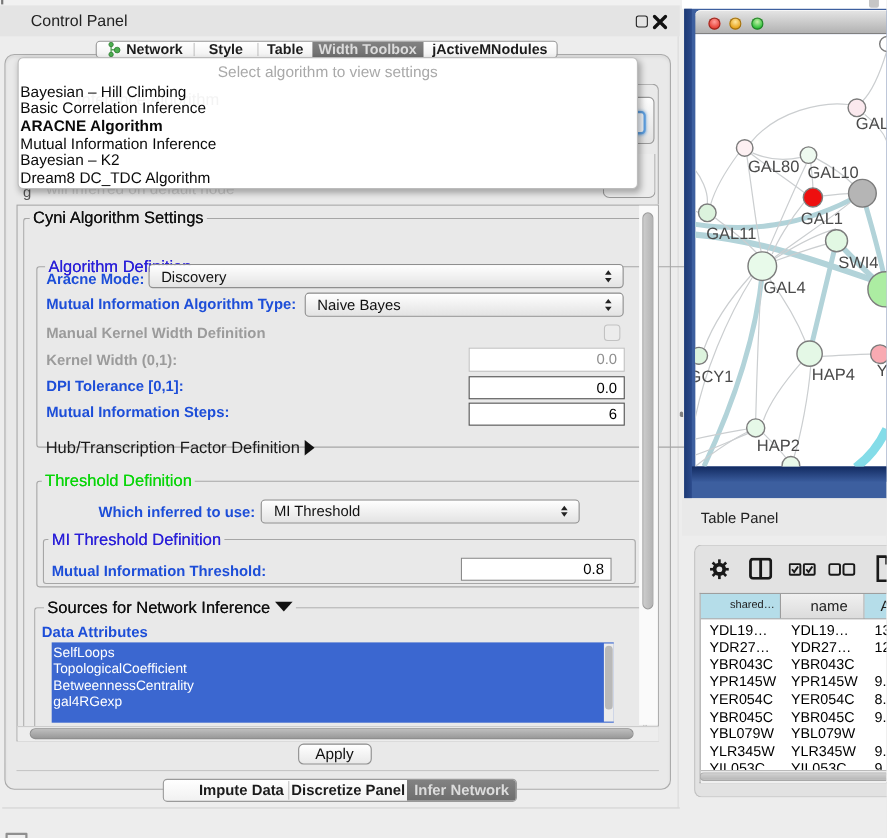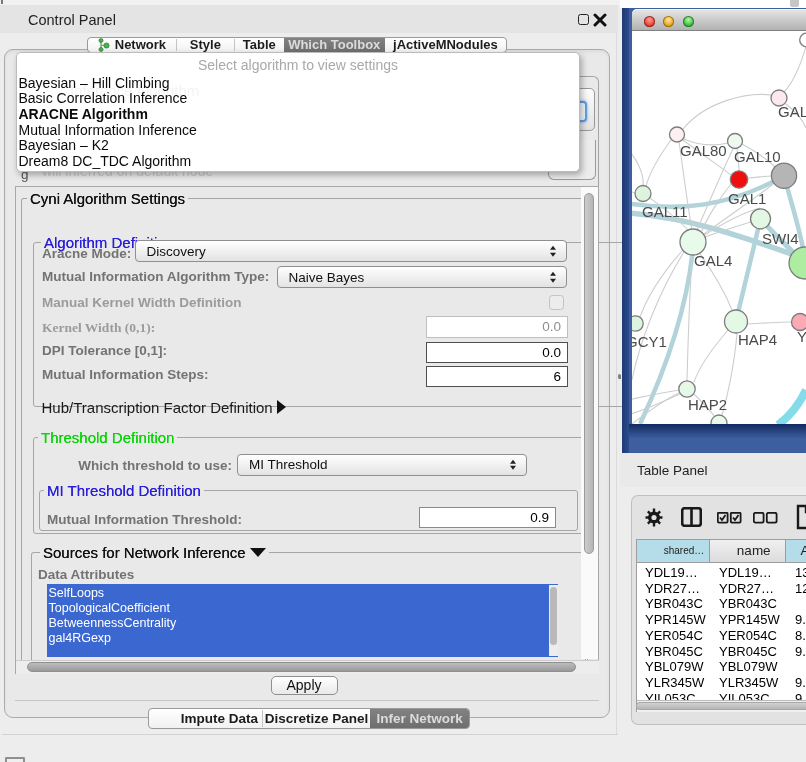--- a/index.html
+++ b/index.html
@@ -1,19 +1,19 @@
 <!DOCTYPE html>
 <html><head>
 <meta charset="utf-8">
 <style>
 * { margin:0; padding:0; box-sizing:border-box; }
 html,body { width:806px; height:762px; overflow:hidden; }
 body { font-family:"Liberation Sans", sans-serif; background:#ededed; position:relative; }
 .abs { position:absolute; }
-.lbl { font-size:13.5px; color:#737373; white-space:nowrap; }
+.lbl { font-size:13.5px; color:#1d4ed8; white-space:nowrap; }
 .b { font-weight:bold; }
 .dis { color:#9b9b9b; }
 .combo { position:absolute; border:1px solid #8f8f8f; border-radius:4px;
   background:linear-gradient(#ffffff,#f2f2f2 45%,#e3e3e3); font-size:13.5px; color:#111;
   display:flex; align-items:center; padding-left:11px; }
 .carets { position:absolute; right:9px; top:50%; transform:translateY(-50%); width:7px; }
 .carets .up { display:block; width:0;height:0;border-left:3.5px solid transparent;border-right:3.5px solid transparent;border-bottom:4px solid #222; margin-bottom:2.5px;}
 .carets .dn { display:block; width:0;height:0;border-left:3.5px solid transparent;border-right:3.5px solid transparent;border-top:4px solid #222;}
 .field { position:absolute; background:#fff; font-size:13.5px; display:flex; align-items:center; justify-content:flex-end; padding-right:6px; }
 .group { position:absolute; border:1px solid #a6a6a6; border-radius:3px; }
@@ -44,21 +44,21 @@
     <svg width="13" height="14" viewBox="0 0 13 14" style="margin-right:4px;">
       <path d="M3,2.5 L3,11 M3,7 L8,7.5" stroke="#57a05a" stroke-width="1.2" fill="none"></path>
       <circle cx="3" cy="2.5" r="2" fill="#4caf50" stroke="#2c7a30" stroke-width="0.7"></circle>
       <circle cx="8.5" cy="7.5" r="2.6" fill="#4caf50" stroke="#2c7a30" stroke-width="0.7"></circle>
       <circle cx="3" cy="11.5" r="2" fill="#4caf50" stroke="#2c7a30" stroke-width="0.7"></circle>
     </svg>Network</div>
   <div style="width:1px;background:#c4c4c4;margin:1px 0;"></div>
   <div style="width:60px;display:flex;align-items:center;justify-content:center;font-size:13px;font-weight:bold;color:#1c1c1c;">Style</div>
   <div style="width:1px;background:#c4c4c4;margin:1px 0;"></div>
   <div style="width:51px;display:flex;align-items:center;justify-content:center;font-size:13px;font-weight:bold;color:#1c1c1c;">Table</div>
-  <div style="width:106px;display:flex;align-items:center;justify-content:center;font-size:13px;font-weight:bold;background:linear-gradient(#828282,#6e6e6e);color:#dcdcdc;">Which Toolbox</div>
+  <div style="width:106px;display:flex;align-items:center;justify-content:center;font-size:13px;font-weight:bold;background:linear-gradient(#828282,#6e6e6e);color:#dcdcdc;">Width Toolbox</div>
   <div style="width:127px;display:flex;align-items:center;justify-content:center;font-size:13px;font-weight:bold;color:#1c1c1c;">jActiveMNodules</div>
 </div>
 
 <div class="abs" style="left:560px;top:76px;width:39px;height:110px;border:1px solid #a3a3a3;border-radius:0 6px 0 0;border-left:none;border-bottom:none;"></div>
 <div class="abs" style="left:560px;top:88px;width:35px;height:43px;border:1px solid #9a9a9a;border-radius:0 5px 5px 0;background:linear-gradient(#fdfdfd,#e2e2e2);"></div>
 <div class="abs" style="left:566px;top:100.5px;width:21px;height:21px;border:2px solid #5d9fe0;border-radius:4px;background:#f0f5fb;box-shadow:0 0 3px rgba(93,159,224,0.9);"></div>
 <div class="abs" style="left:548px;top:140px;width:47.5px;height:40px;border:1px solid #9a9a9a;border-radius:0 0 6px 6px;border-top:none;background:#ececec;"></div>
 <div class="abs lbl" style="left:21px;top:167px;color:#555;">g</div>
 <div class="abs" style="left:42px;top:163px;font-size:14px;color:#c9c9c9;white-space:nowrap;">will inferred on default node</div>
 
@@ -80,46 +80,46 @@
 
 <div class="abs lbl b" style="left:42px;top:268.5px;">Mutual Information Algorithm Type:</div>
 <div class="combo" style="left:276.5px;top:266px;width:290.5px;height:22px;">Naive Bayes<span class="carets">
       <span class="up"></span>
       <span class="dn"></span>
     </span></div>
 
 <div class="abs lbl b dis" style="left:42px;top:295px;">Manual Kernel Width Definition</div>
 <div class="abs" style="left:549px;top:295px;width:14.5px;height:14.5px;border:1px solid #c2c2c2;border-radius:3.5px;background:#ececec;"></div>
 
-<div class="abs lbl b dis" style="left:42px;top:319.5px;font-family:Liberation Serif, serif;">Kernel Width (0,1):</div>
+<div class="abs lbl b dis" style="left:42px;top:319.5px;">Kernel Width (0,1):</div>
 <div class="field" style="left:426px;top:315.5px;width:142px;height:22px;border:1px solid #bfbfbf;color:#8f8f8f;">0.0</div>
 
 <div class="abs lbl b" style="left:42px;top:342.5px;">DPI Tolerance [0,1]:</div>
 <div class="field" style="left:426px;top:341.5px;width:142px;height:21px;border:1.5px solid #4f4f4f;color:#000;">0.0</div>
 
 <div class="abs lbl b" style="left:42px;top:366.5px;">Mutual Information Steps:</div>
 <div class="field" style="left:426px;top:365.5px;width:142px;height:21px;border:1.5px solid #4f4f4f;color:#000;">6</div>
 
 <div class="abs" style="left:41.5px;top:399px;font-size:15px;color:#1a1a1a;white-space:nowrap;">Hub/Transcription Factor Definition</div>
 <div class="abs" style="left:277px;top:400px;width:0;height:0;border-top:7px solid transparent;border-bottom:7px solid transparent;border-left:9px solid #111;"></div>
 
 <div class="group" style="left:33px;top:437px;width:554px;height:97px;">
   <div class="gtitle" style="left:4px;color:#08d508;">Threshold Definition</div>
 </div>
-<div class="abs lbl b" style="left:60px;top:458px;width:172px;text-align:right;">Which threshold to use:</div>
+<div class="abs lbl b" style="left:60px;top:458px;width:172px;text-align:right;">Which inferred to use:</div>
 <div class="combo" style="left:237px;top:453.5px;width:290px;height:22px;">MI Threshold<span class="carets">
       <span class="up"></span>
       <span class="dn"></span>
     </span></div>
 
 <div class="group" style="left:39px;top:490px;width:539px;height:41px;">
   <div class="gtitle" style="left:4px;color:#2a1fd8;">MI Threshold Definition</div>
 </div>
 <div class="abs lbl b" style="left:47px;top:511.5px;">Mutual Information Threshold:</div>
-<div class="field" style="left:419px;top:506.5px;width:137px;height:21.5px;border:1px solid #8a8a8a;color:#000;">0.9</div>
+<div class="field" style="left:419px;top:506.5px;width:137px;height:21.5px;border:1px solid #8a8a8a;color:#000;">0.8</div>
 
 <div class="group" style="left:31px;top:552px;width:557px;height:111px;border-bottom:none;">
   <div class="gtitle" style="left:8px;color:#111;">Sources for Network Inference <span style="display:inline-block;width:0;height:0;border-left:8px solid transparent;border-right:8px solid transparent;border-top:9px solid #111;vertical-align:1px;"></span></div>
 </div>
 <div class="abs lbl b" style="left:38px;top:567px;">Data Attributes</div>
 <div class="abs" style="left:46.5px;top:584px;width:511px;height:73px;background:#3b67d0;overflow:hidden;">
   <div style="font-size:12.5px;color:#fff;padding:1.5px 0 0 2px;line-height:15.1px;">SelfLoops<br>TopologicalCoefficient<br>BetweennessCentrality<br>gal4RGexp</div>
 </div>
 <div class="abs" style="left:549px;top:585px;width:8.5px;height:71px;background:#ececec;"></div>
 <div class="abs" style="left:549.5px;top:587px;width:7.5px;height:58px;background:#b9b9b9;border-radius:4px;"></div>

